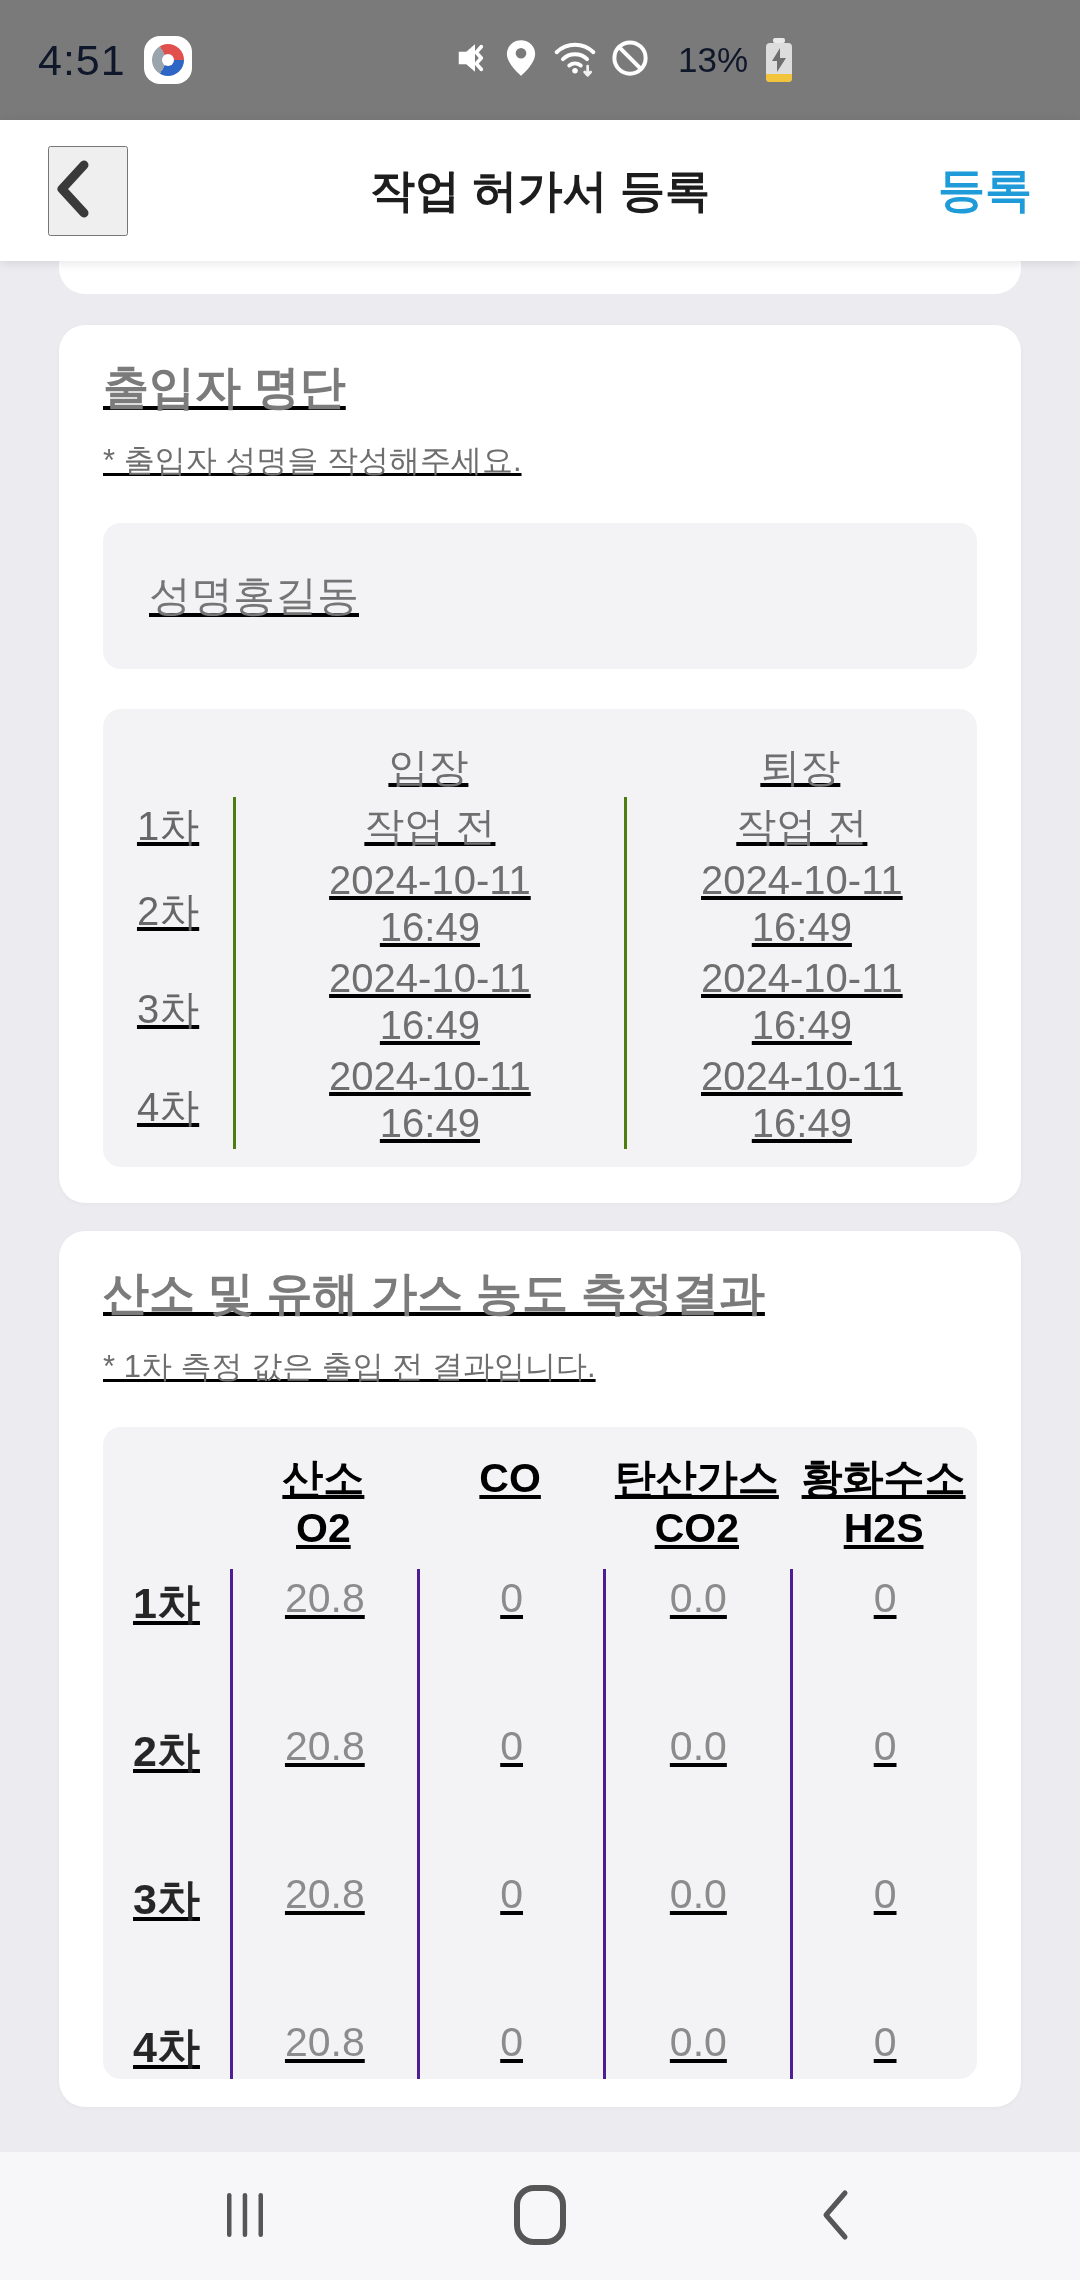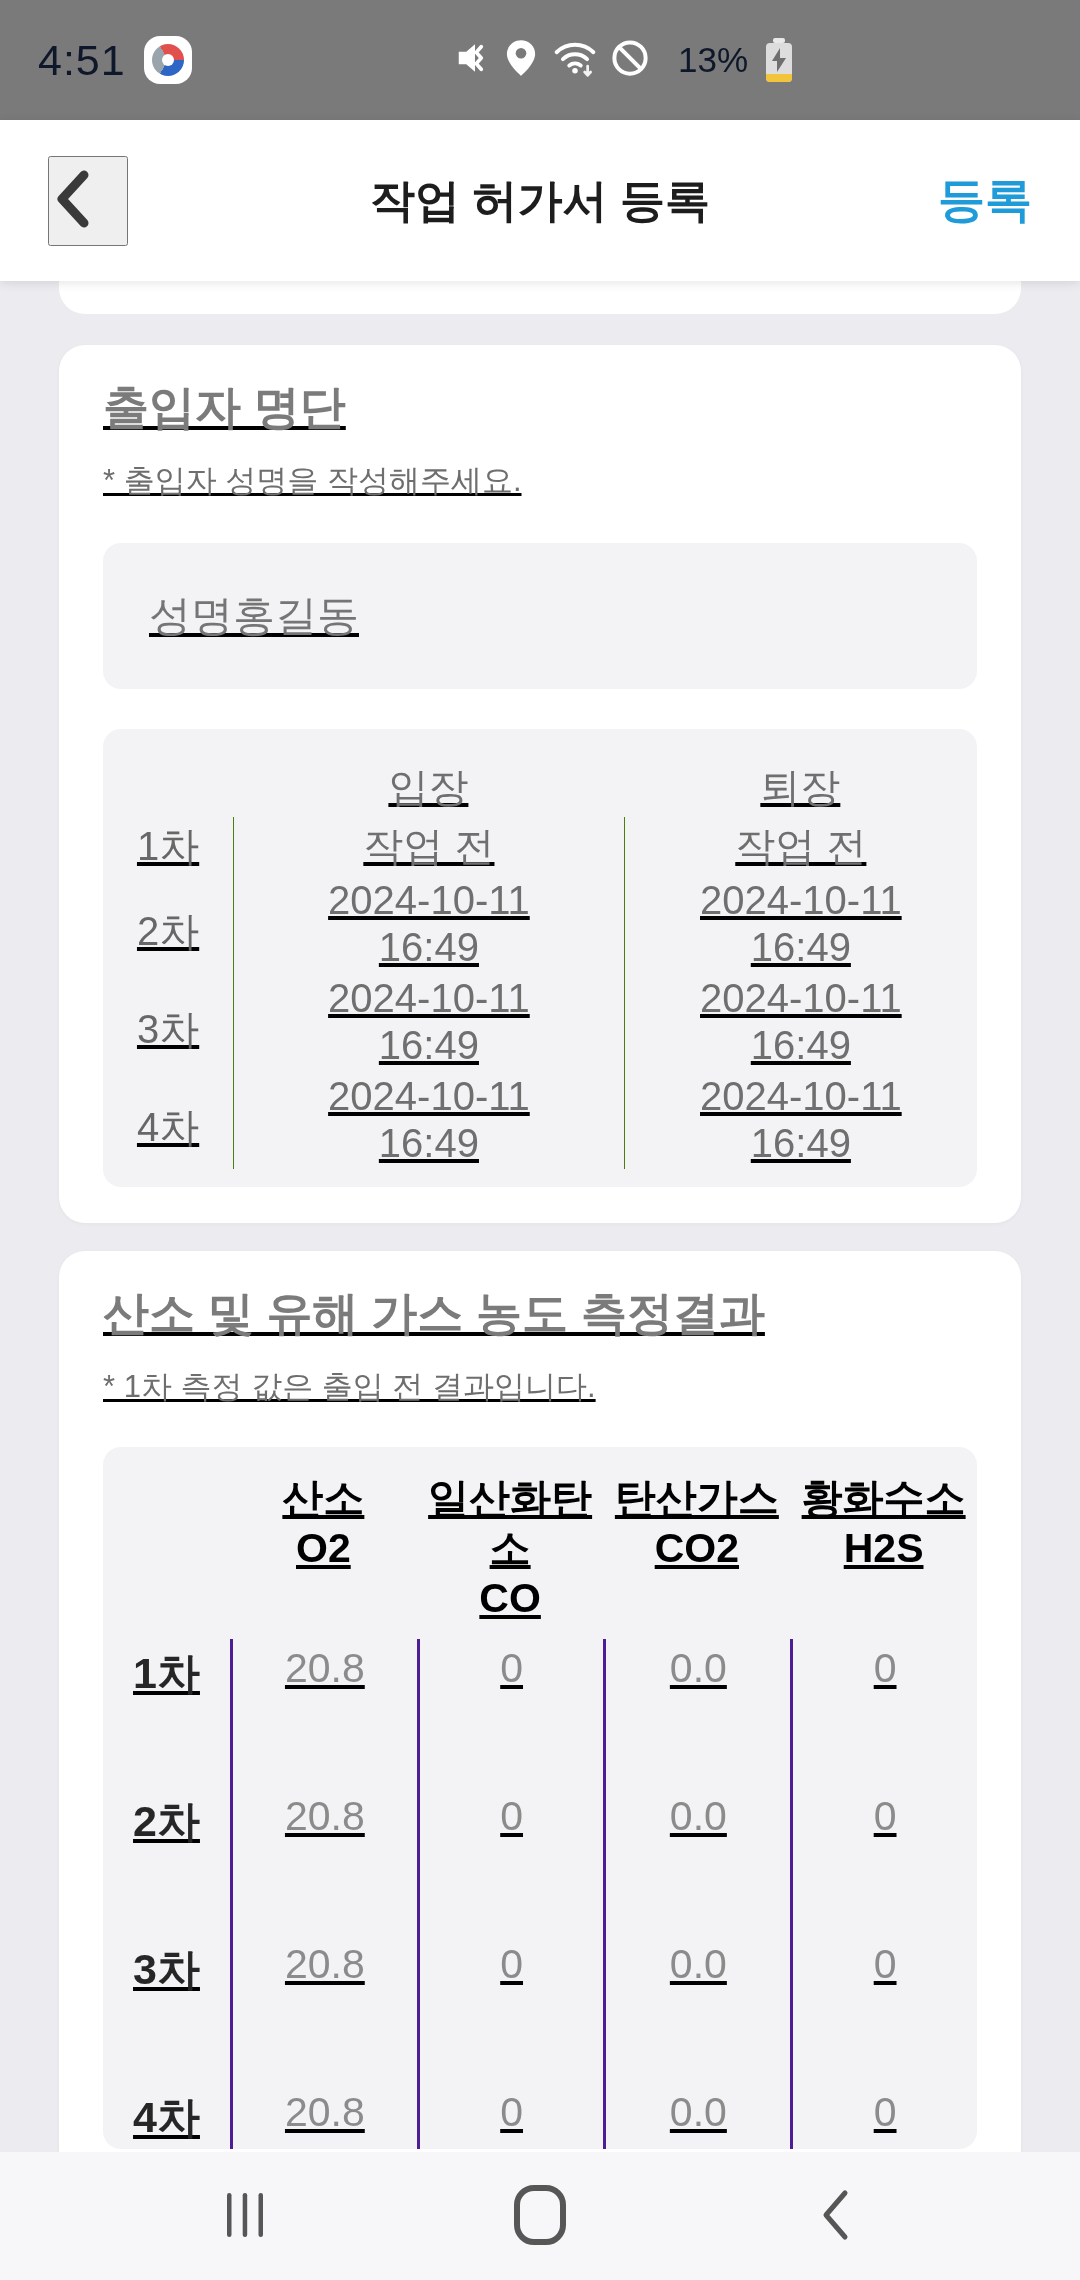--- a/index.html
+++ b/index.html
@@ -35,21 +35,21 @@
   .batt .cap { position:absolute; top:0; left:7px; width:12px; height:5px; background:#e9e9e9; border-radius:2px; }
   .batt .body {
     position:absolute; top:5px; left:0; width:26px; height:39px;
     background:rgba(255,255,255,.75); border-radius:4px; overflow:hidden;
   }
   .batt .lvl { position:absolute; bottom:0; left:0; width:100%; height:8px; background:#f2c43c; }
   .batt svg { position:absolute; top:9px; left:2px; }
 
   
   .header {
-    height:161px; background:#fff; position:relative;
+    height:141px; background:#fff; position:relative;
     display:flex; align-items:center; padding:0 48px;
     box-shadow:0 2px 10px rgba(0,0,0,.10);
   }
   .back-btn { width:80px; height:90px; display:flex; align-items:center; }
   .header-title {
     position:absolute; left:0; right:0; text-align:center;
     font-size:45px; font-weight:700; color:#1d1d1d;
   }
   .submit-btn {
     margin-left:auto; font-size:47px; font-weight:800; color:#1f9bd9;
@@ -81,21 +81,21 @@
   }
   .egrid-head div {
     display:flex; align-items:center; justify-content:center;
     font-size:40px; color:#6f6f6f; font-weight:400;
   }
   .egrid-body {
     display:grid; grid-template-columns:0.35fr 1.05fr 0.95fr;
     grid-template-rows:58px 98px 98px 98px;
   }
   .ecell { display:flex; flex-direction:column; align-items:center; justify-content:center; }
-  .ecell.bordered { border-left:1px solid #4d7c0f; }
+  .ecell.bordered { border-left:3px solid #4d7c0f; }
   .ecell .line { font-size:40px; color:#6f6f6f; line-height:47px; }
   .elabel { display:flex; align-items:center; justify-content:center;
             font-size:40px; color:#676767; }
   .elabel.bottom { align-items:flex-end; padding-bottom:14px; }
 
   
   .gbox { margin-top:42px; background:#f3f3f5; border-radius:18px; padding:26px 0 0; }
   .ggrid-head {
     display:grid; grid-template-columns:0.68fr 1fr 1fr 1fr 1fr; margin-bottom:16px;
   }
@@ -251,21 +251,20 @@
     <div class="card-note">* 1차 측정 값은 출입 전 결과입니다.</div>
 
     <div class="gbox">
       <div class="ggrid-head">
         <div class="gcol"></div>
         <div class="gcol">
           <span>산소</span>
           <span>O2</span>
         </div>
         <div class="gcol">
-          <span>일산화탄소</span>
           <span>CO</span>
         </div>
         <div class="gcol">
           <span>탄산가스</span>
           <span>CO2</span>
         </div>
         <div class="gcol">
           <span>황화수소</span>
           <span>H2S</span>
         </div>

